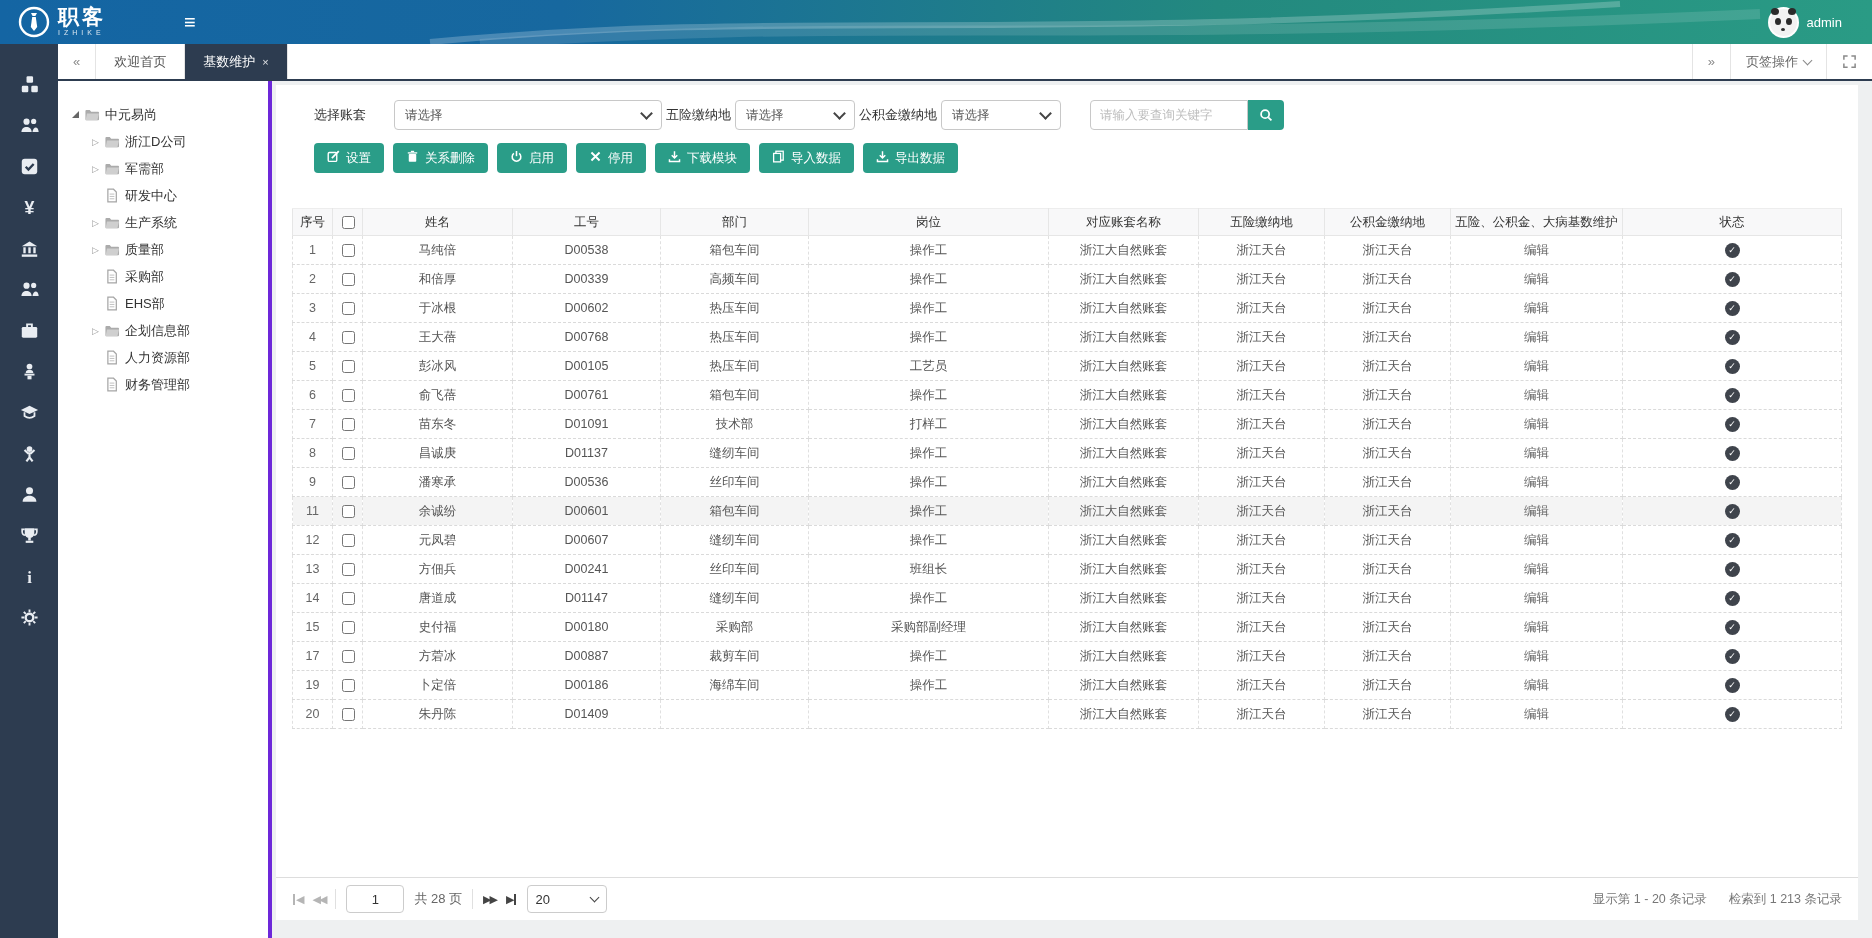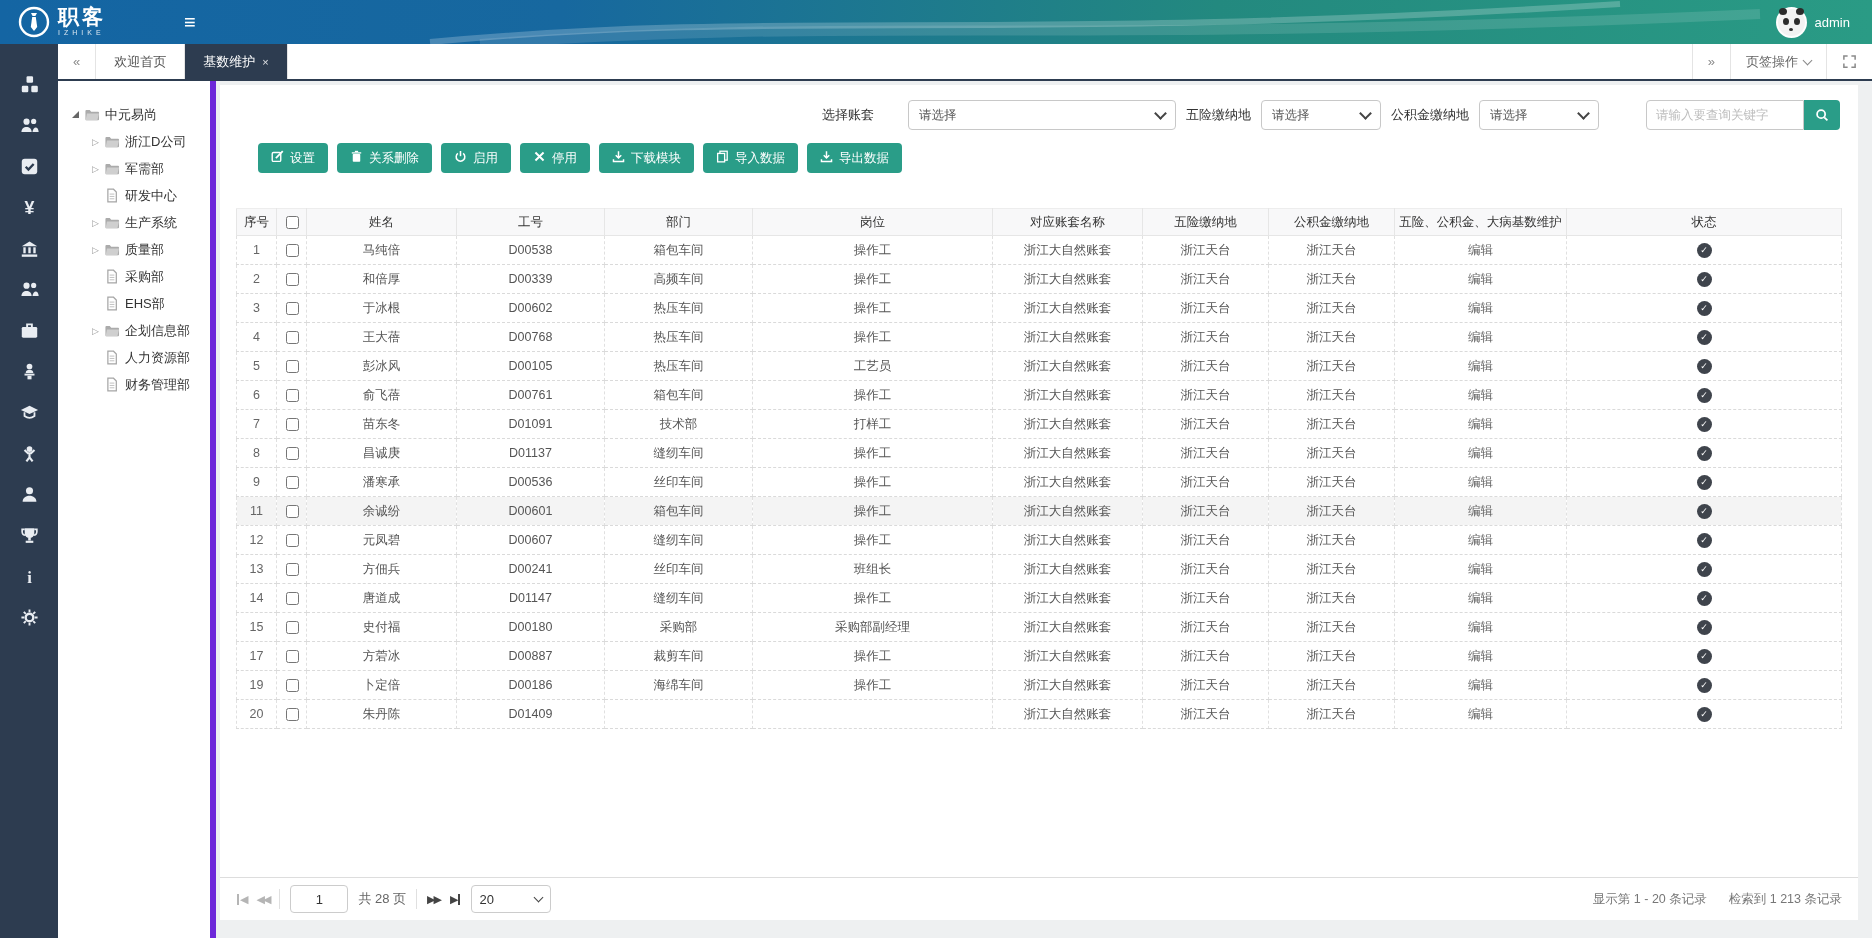--- a/index.html
+++ b/index.html
@@ -14,21 +14,21 @@
     background:linear-gradient(90deg,#1465a3 0%,#17689f 30%,#23897f 65%,#2a9b85 100%);
     color:#fff;overflow:hidden;
   }
   .topbar .wave{position:absolute;left:0;top:0;pointer-events:none;}
   .brand{display:flex;gap:8px;margin-left:18px;z-index:2;}
   .brand-logo{width:32px;height:32px;}
   .brand-text{line-height:1;}
   .brand-title{font-size:21px;font-weight:bold;letter-spacing:3px;}
   .brand-sub{font-size:7px;letter-spacing:4px;margin-top:2px;opacity:.85;}
   .hamburger{margin-left:78px;font-size:20px;cursor:pointer;z-index:2;line-height:1;}
-  .user-area{margin-left:auto;margin-right:22px;display:flex;align-items:center;gap:8px;z-index:2;}
+  .user-area{margin-left:auto;margin-right:30px;display:flex;align-items:center;gap:8px;z-index:2;}
   .avatar{width:27px;height:27px;border-radius:50%;background:#f2f2f2;border:2px solid rgba(255,255,255,.9);position:relative;}
   .avatar i{position:absolute;background:#2b2b2b;border-radius:50%;}
   .avatar .ear1{width:8px;height:7px;left:1px;top:-1px;}
   .avatar .ear2{width:8px;height:7px;right:1px;top:-1px;}
   .avatar .eye1{width:6px;height:7px;left:5px;top:9px;}
   .avatar .eye2{width:6px;height:7px;right:5px;top:9px;}
   .avatar .nose{width:4px;height:3px;left:50%;margin-left:-2px;bottom:5px;}
   .user-name{font-size:13px;}
   
   .main-row{display:flex;height:894px;}
@@ -41,36 +41,36 @@
   .tab-ctl{display:flex;align-items:center;padding:0 15px;color:#8a8a8a;border-right:1px solid #e4e4e4;cursor:pointer;font-size:13px;}
   .tab-ctl.right{border-right:none;border-left:1px solid #e4e4e4;}
   .tab{display:flex;align-items:center;gap:7px;padding:0 18px;border-right:1px solid #e4e4e4;color:#555;cursor:pointer;}
   .tab.active{background:#2d3c50;color:#fff;}
   .tab .close{font-size:11px;opacity:.85;}
   .tab-spacer{flex:1;}
   .pageops{gap:6px;display:flex;align-items:center;color:#666;}
   .chev-s{width:6px;height:6px;border-right:1.5px solid #888;border-bottom:1.5px solid #888;transform:rotate(45deg);margin-top:-3px;}
   
   .content{flex:1;display:flex;background:#eef0f1;min-height:0;}
-  .tree-panel{width:158px;background:#fff;border-right:6px solid #6d28d9;padding:20px 10px 0 14px;box-sizing:border-box;}
+  .tree-panel{width:214px;background:#fff;border-right:4px solid #6d28d9;padding:20px 10px 0 14px;box-sizing:border-box;}
   .tree-row{display:flex;align-items:center;gap:5px;height:27px;cursor:pointer;white-space:nowrap;color:#333;font-size:13px;}
   .tree-row.child{padding-left:20px;}
   .caret-exp{width:0;height:0;border-left:7px solid transparent;border-bottom:7px solid #666;}
   .caret-col{color:#9a9a9a;font-size:9px;width:7px;}
   .caret-none{width:7px;}
   .tree-ic{width:16px;height:15px;flex:0 0 auto;}
   .card{flex:1;margin:4px 14px 18px 4px;background:#fff;display:flex;flex-direction:column;min-width:0;}
   
-  .filter-row{display:flex;align-items:center;gap:10px;padding:15px 18px 0 38px;justify-content:flex-end;}
+  .filter-row{display:flex;align-items:center;gap:4px;padding:15px 18px 0 38px;}
   .f-label{color:#333;font-size:13px;white-space:nowrap;}
   .select{height:30px;border:1px solid #c8c8c8;border-radius:4px;background:#fff;display:flex;align-items:center;justify-content:space-between;padding:0 10px;color:#555;cursor:pointer;box-sizing:border-box;font-size:12.5px;}
   .select .chev{width:7px;height:7px;border-right:2px solid #444;border-bottom:2px solid #444;transform:rotate(45deg);margin-top:-4px;}
   .sel-wide{width:268px;margin-left:24px;}
   .sel-mid{width:120px;}
-  .search-group{display:flex;margin-left:20px;padding-left:17px;}
+  .search-group{display:flex;margin-left:8px;padding-left:17px;}
   .search-input{width:158px;height:30px;border:1px solid #c8c8c8;border-radius:4px 0 0 4px;padding:0 9px;font-size:12.5px;color:#333;outline:none;box-sizing:border-box;font-family:inherit;}
   .search-input::placeholder{color:#bdbdbd;}
   .search-btn{width:36px;height:30px;border:none;border-radius:0 4px 4px 0;background:#2a9d88;color:#fff;cursor:pointer;display:flex;align-items:center;justify-content:center;}
   
   .toolbar{display:flex;gap:9px;padding:13px 18px 0 38px;}
   .tbtn{height:30px;background:#2a9d88;color:#fff;border:none;border-radius:4px;padding:0 13px;font-size:12.5px;display:flex;align-items:center;gap:6px;cursor:pointer;font-family:inherit;}
   .tbtn svg{width:13px;height:13px;}
   
   .table-wrap{padding:12px 16px 0 16px;flex:1;min-height:0;}
   table{border-collapse:collapse;width:100%;table-layout:fixed;font-size:12.5px;margin-top:23px;}

